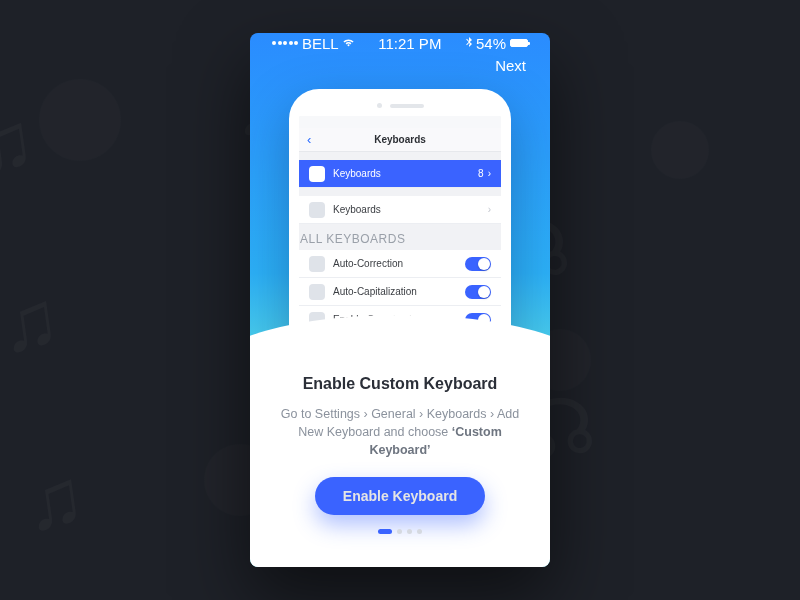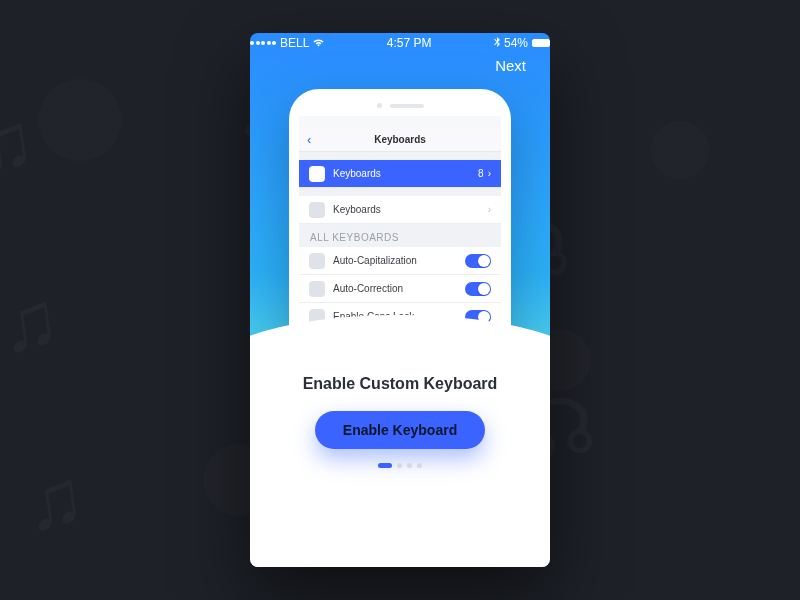--- a/index.html
+++ b/index.html
@@ -37,21 +37,21 @@
     width: 300px; height: 534px;
     border-radius: 8px;
     overflow: hidden;
     box-shadow: 0 30px 70px rgba(0,0,0,.55);
     background: linear-gradient(180deg,#2a8cff 0%, #2caff5 45%, #52d4e6 62%);
   }
 
   
   .status {
     display: flex; align-items: center; justify-content: space-between;
-    height: 18px; padding: 2px 0 0; color: #fff; font-size: 12px; font-weight: 500;
+    height: 18px; padding: 2px 22px 0; color: #fff; font-size: 15px; font-weight: 500;
   }
   .status .left, .status .right { display: flex; align-items: center; gap: 4px; }
   .dots { display: flex; gap: 1.5px; align-items: flex-end; }
   .dots span { width: 4px; height: 4px; border-radius: 50%; background: #fff; display:inline-block;}
   .wifi, .bt { font-size: 10px; }
   .battery { width: 18px; height: 8px; border: 1px solid #fff; border-radius: 2px; position: relative; background:#fff;}
   .battery::after { content:""; position:absolute; right:-3px; top:2px; width:2px; height:3px; background:#fff; border-radius:0 1px 1px 0;}
 
   .next-link { position: absolute; top: 24px; right: 24px; color: #fff; font-size: 15px; font-weight: 500; }
 
@@ -78,21 +78,21 @@
 
   .row { display:flex; align-items:center; height:28px; padding:0 10px; background:#fff; border-bottom:1px solid #eceef2; }
   .row .icon { width:16px; height:16px; border-radius:4px; background:#dfe3e9; margin-right:8px; flex:0 0 auto;}
   .row .label { flex:1; color:#3a3d42; }
   .row .chev { color:#c3c7cf; margin-left:4px;}
   .row .count { color:#fff; }
   .row.hl { background:#3a63ff; color:#fff; }
   .row.hl .label, .row.hl .count, .row.hl .chev { color:#fff; }
   .row.hl .icon { background:#fff; }
   .gap { height:8px; background:#f1f2f5;}
-  .section-label { font-size:10px; color:#9aa0a9; padding:8px 11px 4px; background:#f1f2f5; letter-spacing:.5px;}
+  .section-label { font-size:12px; color:#9aa0a9; padding:8px 1px 4px; background:#f1f2f5; letter-spacing:.5px;}
   .toggle {
     width:26px; height:14px; border-radius:8px; background:#e3e6ea; position:relative;
   }
   .toggle.on { background:#3a63ff;}
   .toggle::after { content:""; position:absolute; top:1px; width:12px; height:12px; border-radius:50%; background:#fff; box-shadow:0 1px 2px rgba(0,0,0,.2);}
   .toggle.on::after { right:1px; }
   .toggle:not(.on)::after { left:1px; }
 
   
   .panel {
@@ -101,21 +101,21 @@
   .arc {
     position:absolute; left:-40px; right:-40px; top:-54px; height:108px;
     background:#fff; border-radius:50%;
   }
   .panel-inner { position:relative; padding: 6px 28px 0; text-align:center; }
   .panel h2 { font-size:16px; font-weight:700; color:#2b2f38; margin-bottom:12px;}
   .panel p { font-size:12.5px; line-height:1.45; color:#8b929d; }
   .panel p b { color:#6e7580; font-weight:600;}
   .cta {
     margin:18px auto 0; display:block;
-    background:#3a63ff; color:#0f172a; border:none;
+    background:#3a63ff; color:#e5e5e5; border:none;
     padding:11px 28px; border-radius:22px; font-size:14px; font-weight:600;
     box-shadow:0 10px 22px rgba(58,99,255,.4);
   }
   .pager { display:flex; justify-content:center; gap:5px; margin-top:14px;}
   .pager span { width:5px; height:5px; border-radius:3px; background:#d5d9e0;}
   .pager span.active { width:14px; background:#3a63ff;}
 </style>
 </head>
 <body>
 <div class="bg-pattern"></div>
@@ -131,21 +131,21 @@
           <span></span>
           <span></span>
         </span>
       <span>BELL</span>
       <span class="wifi">
         <svg width="11" height="9" viewBox="0 0 11 9">
             <path fill="#fff" d="M5.5 8.2a1 1 0 100-2 1 1 0 000 2zm0-6.8c-2 0-3.8.8-5.1 2.1l1.1 1.1A5.6 5.6 0 015.5 3a5.6 5.6 0 014 1.6l1.1-1.1A7.2 7.2 0 005.5 1.4zm0 2.7c-1.1 0-2.1.4-2.9 1.2l1.1 1.1a2.6 2.6 0 013.6 0l1.1-1.1a4.1 4.1 0 00-2.9-1.2z"></path>
           </svg>
       </span>
     </div>
-    <div>4:57 PM</div>
+    <div>11:21 PM</div>
     <div class="right">
       <span class="bt">
         <svg width="6" height="10" viewBox="0 0 6 10">
             <path fill="#fff" d="M3 0v3.9L.9 1.8.2 2.5 2.7 5 .2 7.5l.7.7L3 6.1V10l3-3-2.2-2L6 3 3 0zm1 3L3 2v2l1-1zm0 4L3 8V6l1 1z"></path>
           </svg>
       </span>
       <span>54%</span>
       <span class="battery"></span>
     </div>
   </div>
@@ -173,46 +173,49 @@
         </div>
         <div class="gap"></div>
         <div class="row">
           <span class="icon"></span>
           <span class="label">Keyboards</span>
           <span class="chev">›</span>
         </div>
         <div class="section-label">ALL KEYBOARDS</div>
         <div class="row">
           <span class="icon"></span>
+          <span class="label">Auto-Correction</span>
+          <span class="toggle on"></span>
+        </div>
+        <div class="row">
+          <span class="icon"></span>
           <span class="label">Auto-Capitalization</span>
-          <span class="toggle on"></span>
-        </div>
-        <div class="row">
-          <span class="icon"></span>
-          <span class="label">Auto-Correction</span>
           <span class="toggle on"></span>
         </div>
         <div class="row">
           <span class="icon"></span>
           <span class="label">Enable Caps Lock</span>
           <span class="toggle on"></span>
         </div>
         <div class="row">
           <span class="icon"></span>
           <span class="label">Predictive</span>
           <span class="toggle"></span>
         </div>
       </div>
     </div>
   </div>
 
   <div class="panel">
     <div class="arc"></div>
     <div class="panel-inner">
       <h2>Enable Custom Keyboard</h2>
+      <p>
+        <span>Go to Settings  ›  General  ›  Keyboards  ›  Add New Keyboard and choose </span><b>‘Custom Keyboard’</b>
+      </p>
       <button class="cta">Enable Keyboard</button>
       <div class="pager">
         <span class="active"></span>
         <span></span>
         <span></span>
         <span></span>
       </div>
     </div>
   </div>
 

